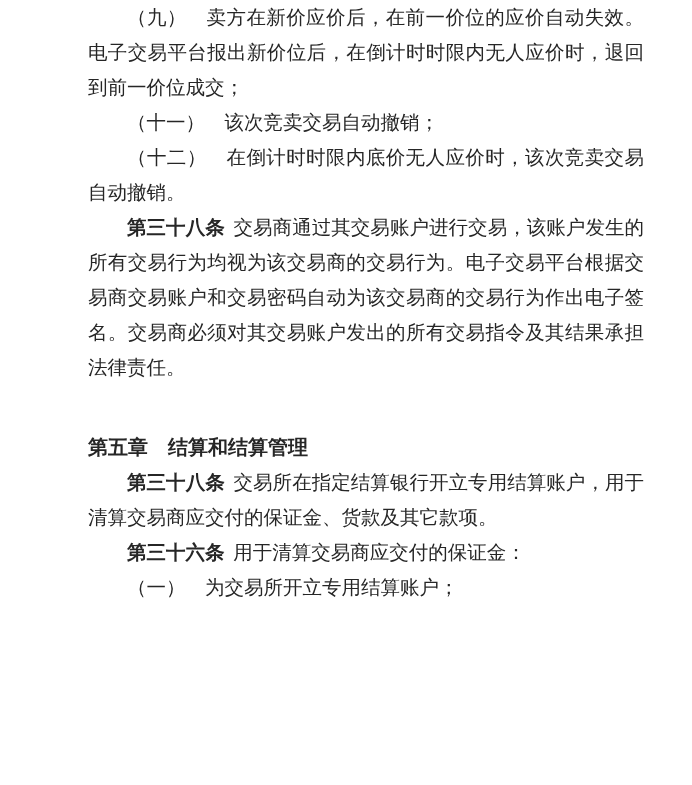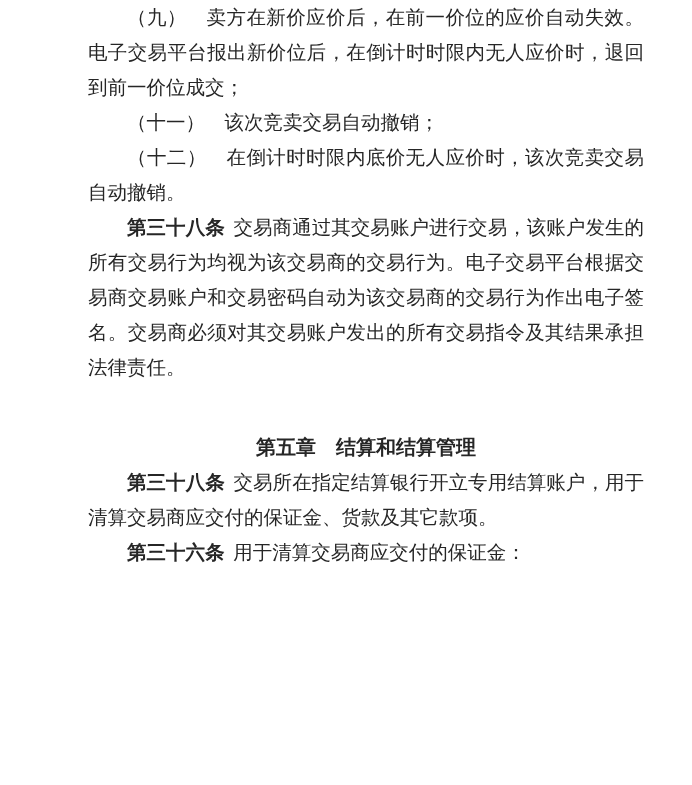--- a/index.html
+++ b/index.html
@@ -31,21 +31,21 @@
   .article-label {
     font-weight: bold;
     font-family: "Liberation Sans", "DejaVu Sans", sans-serif;
     margin-right: 0.45em;
   }
   .chapter {
     margin: 45px 0 0 0;
     font-size: 20px;
     line-height: 35px;
     font-weight: bold;
-    text-align: center;
+    text-align: left;
     font-family: "Liberation Sans", "DejaVu Sans", sans-serif;
   }
 </style>
 </head>
 <body>
 
 <div class="page">
   <div class="text-block">
 
     <p class="para">（九）　卖方在新价应价后，在前一价位的应价自动失效。电子交易平台报出新价位后，在倒计时时限内无人应价时，退回到前一价位成交；</p>
@@ -58,15 +58,16 @@
     <p class="para"><span class="article-label">第三十八条</span><span>交易商通过其交易账户进行交易，该账户发生的所有交易行为均视为该交易商的交易行为。电子交易平台根据交易商交易账户和交易密码自动为该交易商的交易行为作出电子签名。交易商必须对其交易账户发出的所有交易指令及其结果承担法律责任。</span></p>
 
 
     <h2 class="chapter">第五章　结算和结算管理</h2>
 
 
     <p class="para"><span class="article-label">第三十八条</span><span>交易所在指定结算银行开立专用结算账户，用于清算交易商应交付的保证金、货款及其它款项。</span></p>
 
     <p class="para"><span class="article-label">第三十六条</span><span>用于清算交易商应交付的保证金：</span></p>
 
+    <p class="para">（一）　为交易所开立专用结算账户；</p>
 
   </div>
 </div>
 
 </body></html>

